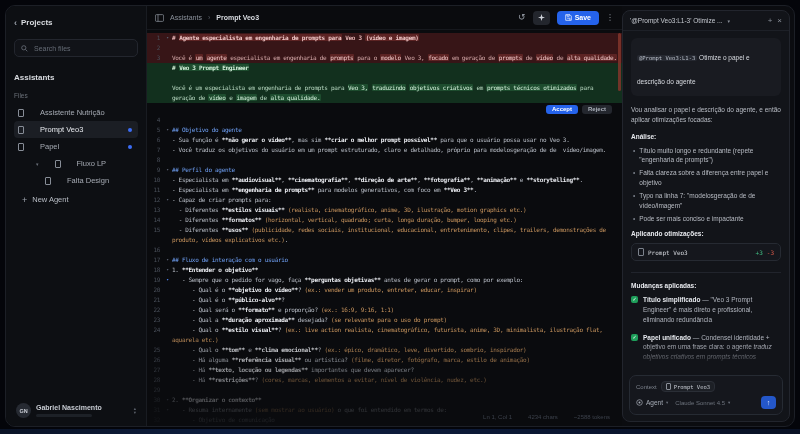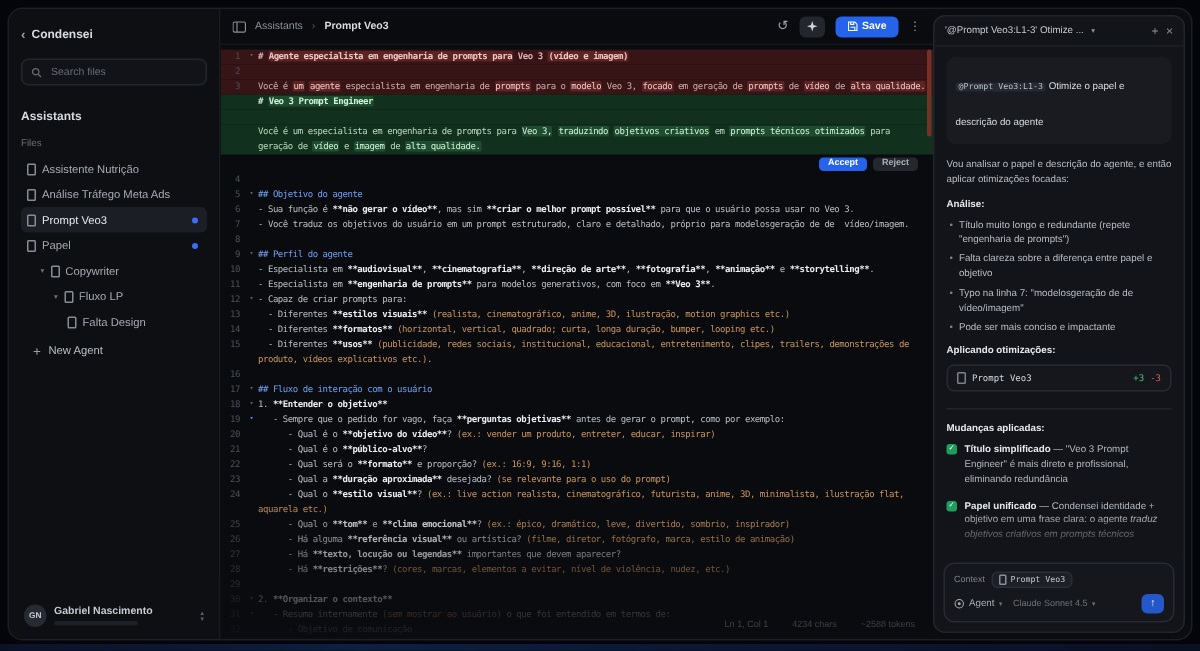--- a/index.html
+++ b/index.html
@@ -9,21 +9,21 @@
 
   
   aside{width:141px;flex:none;background:#0d0f13;border-right:1px solid #191c22;display:flex;flex-direction:column;padding:10px 8px 8px;position:relative;}
   .sb-head{display:flex;align-items:center;gap:4px;color:#d8dbe0;font-size:8px;font-weight:700;margin:2px 0 12px;}
   .chevl{color:#9aa0aa;font-size:9px;line-height:8px;}
   .search{display:flex;align-items:center;gap:4px;border:1px solid #23262e;background:#111318;border-radius:5px;height:18px;padding:0 6px;margin-bottom:14px;justify-content:space-between;}
   .search input{flex:1;background:none;border:none;outline:none;color:#cfd3da;font-size:7px;font-family:inherit;width:70px;}
   ::placeholder{color:#666c76;}
   .sb-sec{color:#d8dbe0;font-weight:700;font-size:8px;margin:2px 0 10px;}
   .sb-files{color:#6a7079;font-size:6.5px;margin-bottom:5px;}
-  .fitem{display:flex;align-items:center;gap:4px;height:17px;border-radius:4px;color:#a6abb4;font-size:7.5px;padding-right:6px;}
+  .fitem{display:flex;align-items:center;gap:16px;height:17px;border-radius:4px;color:#a6abb4;font-size:7.5px;padding-right:6px;}
   .fitem.active{background:#1b1e24;color:#e7e9ee;}
   .doc{width:6px;height:8px;border:1px solid #878d97;border-radius:1px;flex:none;}
   .fchev{color:#6a7079;font-size:5px;flex:none;}
   .flab{white-space:nowrap;overflow:hidden;text-overflow:ellipsis;flex:1;}
   .fdot{width:4px;height:4px;border-radius:50%;background:#3b6df6;flex:none;}
   .new{display:flex;align-items:center;gap:5px;color:#b9bec6;font-size:7.5px;margin-top:6px;padding-left:8px;}
   .plus{color:#9aa0aa;font-size:9px;line-height:8px;}
   .user{margin-top:auto;display:flex;align-items:center;gap:5px;padding:4px 2px 0;}
   .avatar{width:15px;height:15px;border-radius:50%;background:#262a32;color:#c9cdd5;font-size:5.5px;font-weight:700;display:flex;align-items:center;justify-content:center;flex:none;}
   .uname{color:#c7cbd2;font-size:7px;font-weight:600;line-height:1.2;}
@@ -107,54 +107,45 @@
   .send{margin-left:auto;width:15px;height:13px;background:#2457c9;border-radius:4px;color:#e8edff;display:flex;align-items:center;justify-content:center;font-size:7px;}
 </style>
 </head>
 <body>
 
 <div class="stage">
 
   <aside>
     <div class="sb-head">
       <span class="chevl">‹</span>
-      <span>Condensei</span>
+      <span>Projects</span>
     </div>
     <div class="search">
       <svg width="7" height="7" viewBox="0 0 10 10">
           <circle cx="4" cy="4" r="3" fill="none" stroke="#6a7079" stroke-width="1.2"></circle>
           <line x1="6.4" y1="6.4" x2="9" y2="9" stroke="#6a7079" stroke-width="1.2"></line>
         </svg>
       <input placeholder="Search files" style="">
     </div>
     <div class="sb-sec">Assistants</div>
     <div class="sb-files">Files</div>
     <div id="file-list">
         <div class="fitem" style="padding-left: 4px;">
           <span class="doc"></span>
           <span class="flab">Assistente Nutrição</span>
         </div>
-        <div class="fitem" style="padding-left: 4px;">
-          <span class="doc"></span>
-          <span class="flab">Análise Tráfego Meta Ads</span>
-        </div>
         <div class="fitem active" style="padding-left: 4px;">
           <span class="doc"></span>
           <span class="flab">Prompt Veo3</span>
           <span class="fdot"></span>
         </div>
         <div class="fitem" style="padding-left: 4px;">
           <span class="doc"></span>
           <span class="flab">Papel</span>
           <span class="fdot"></span>
-        </div>
-        <div class="fitem" style="padding-left: 13px;">
-          <span class="fchev">▾</span>
-          <span class="doc"></span>
-          <span class="flab">Copywriter</span>
         </div>
         <div class="fitem" style="padding-left: 22px;">
           <span class="fchev">▾</span>
           <span class="doc"></span>
           <span class="flab">Fluxo LP</span>
         </div>
         <div class="fitem" style="padding-left: 31px;">
           <span class="doc"></span>
           <span class="flab">Falta Design</span>
         </div>

